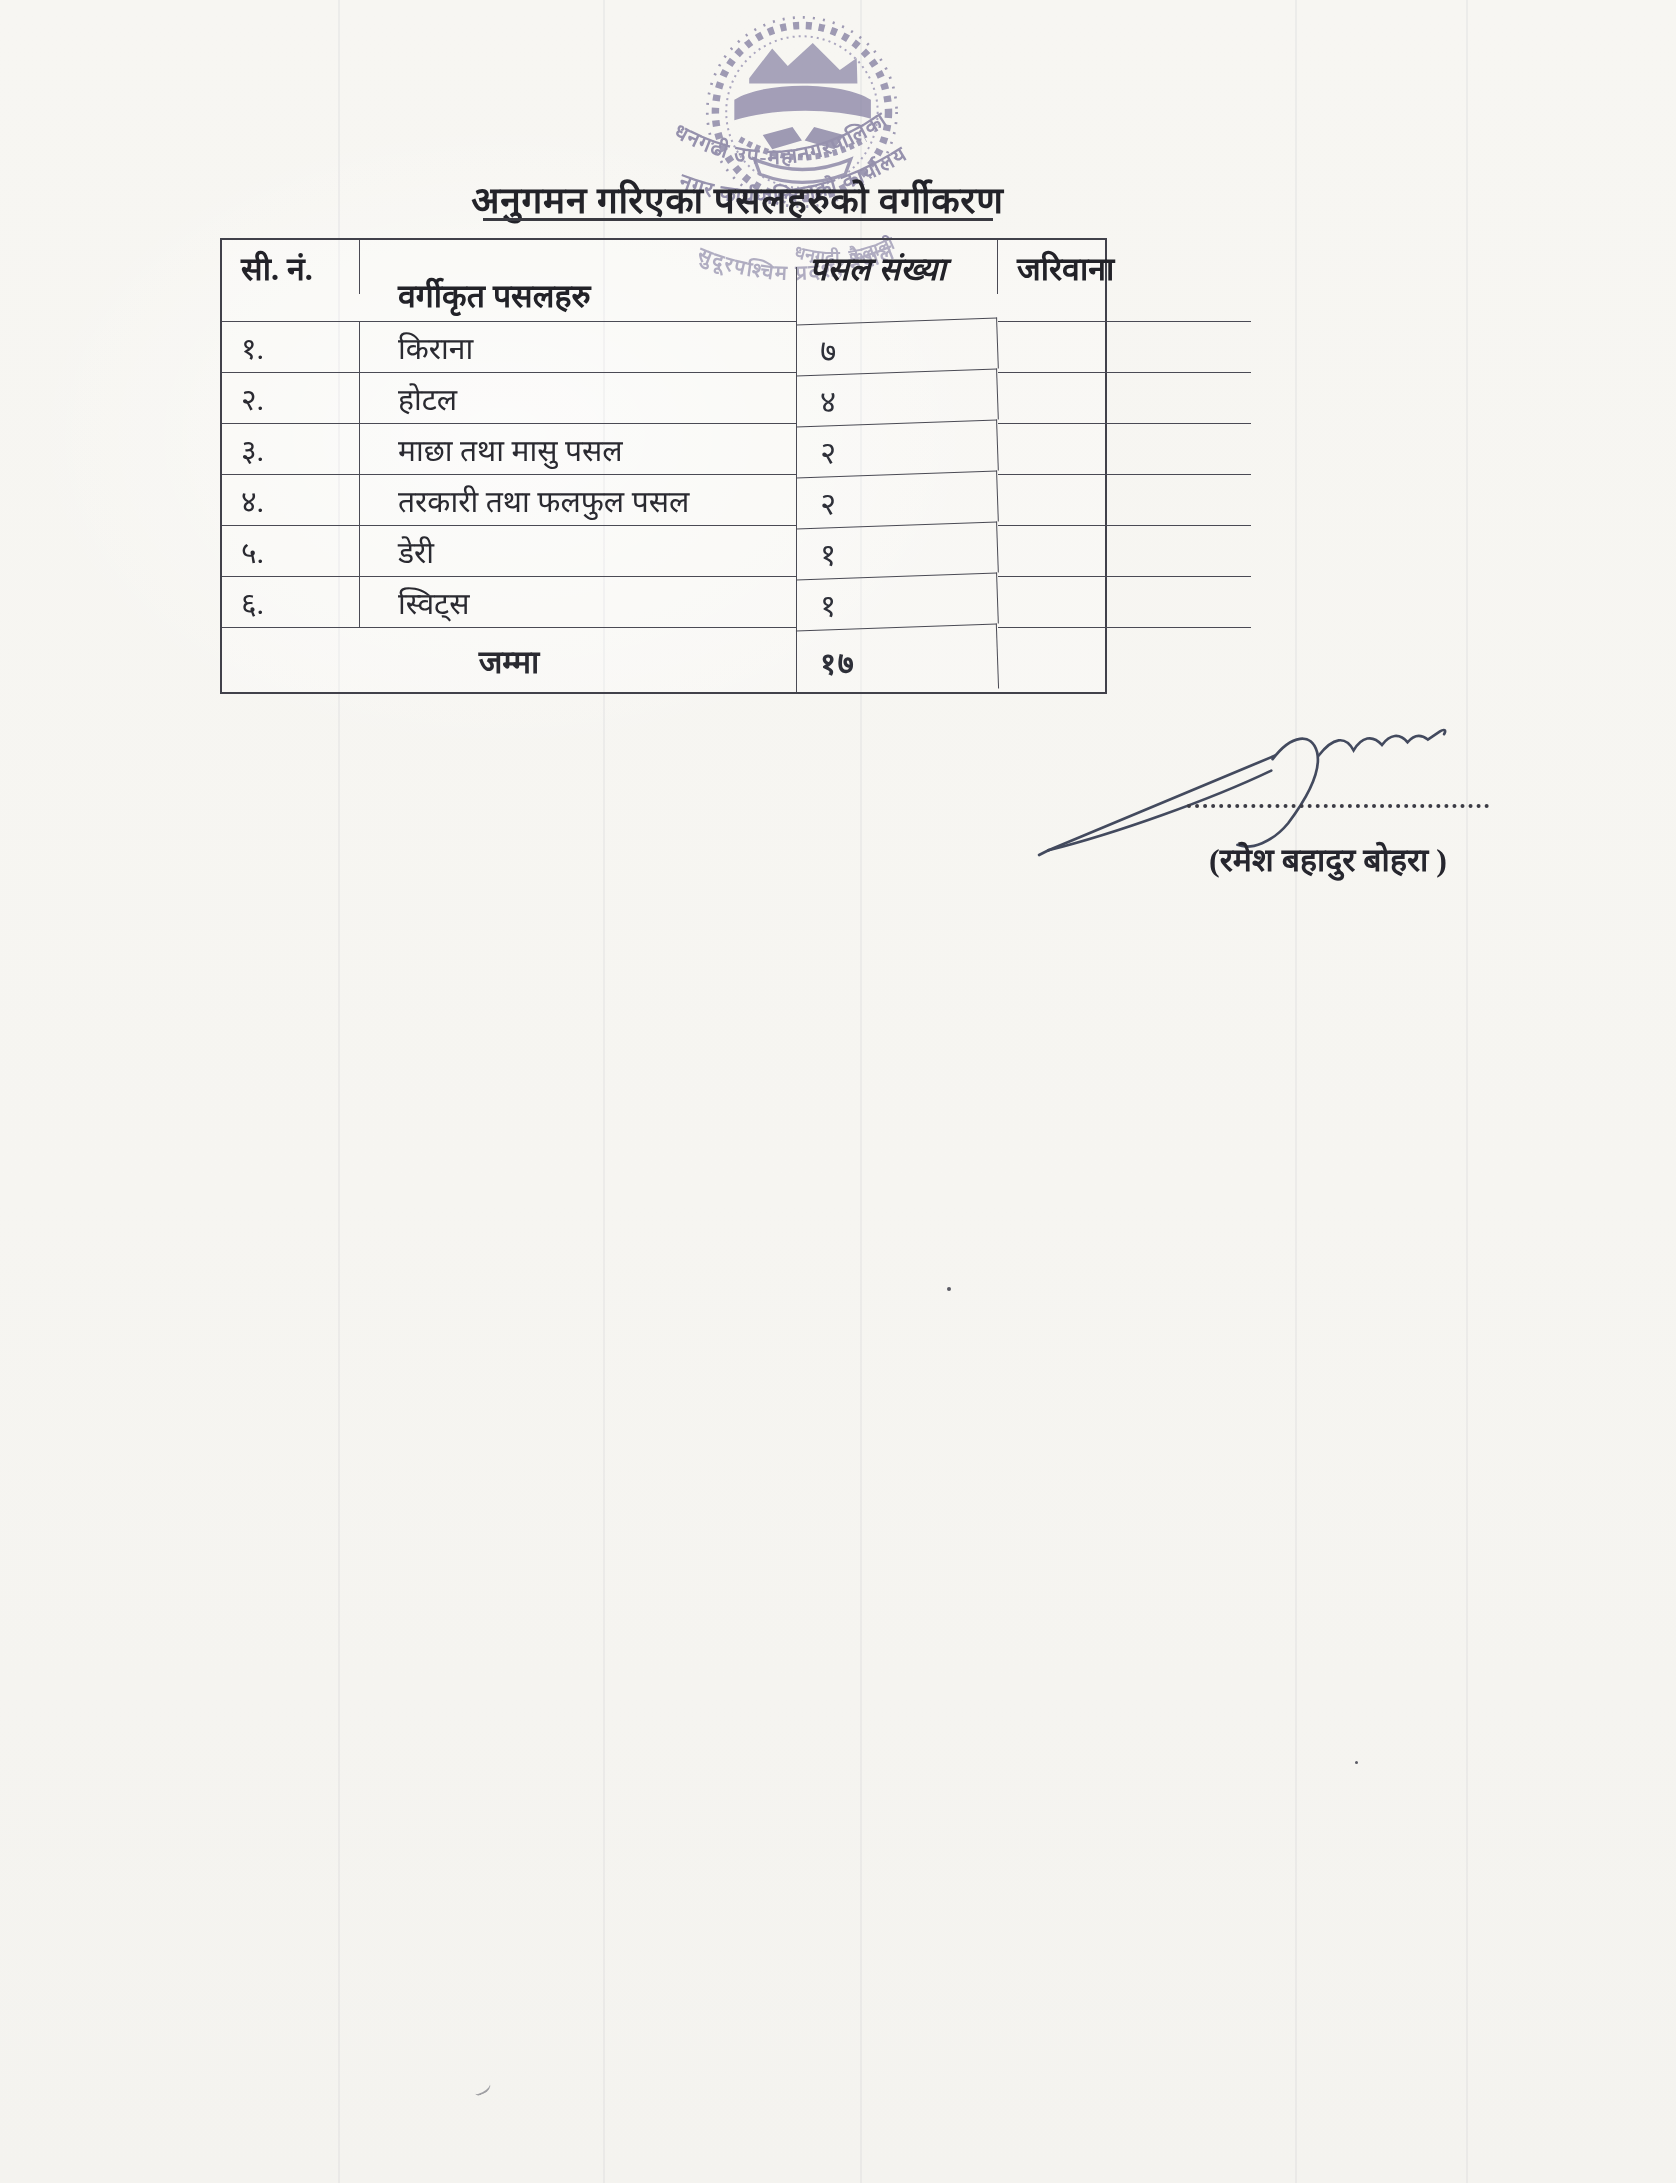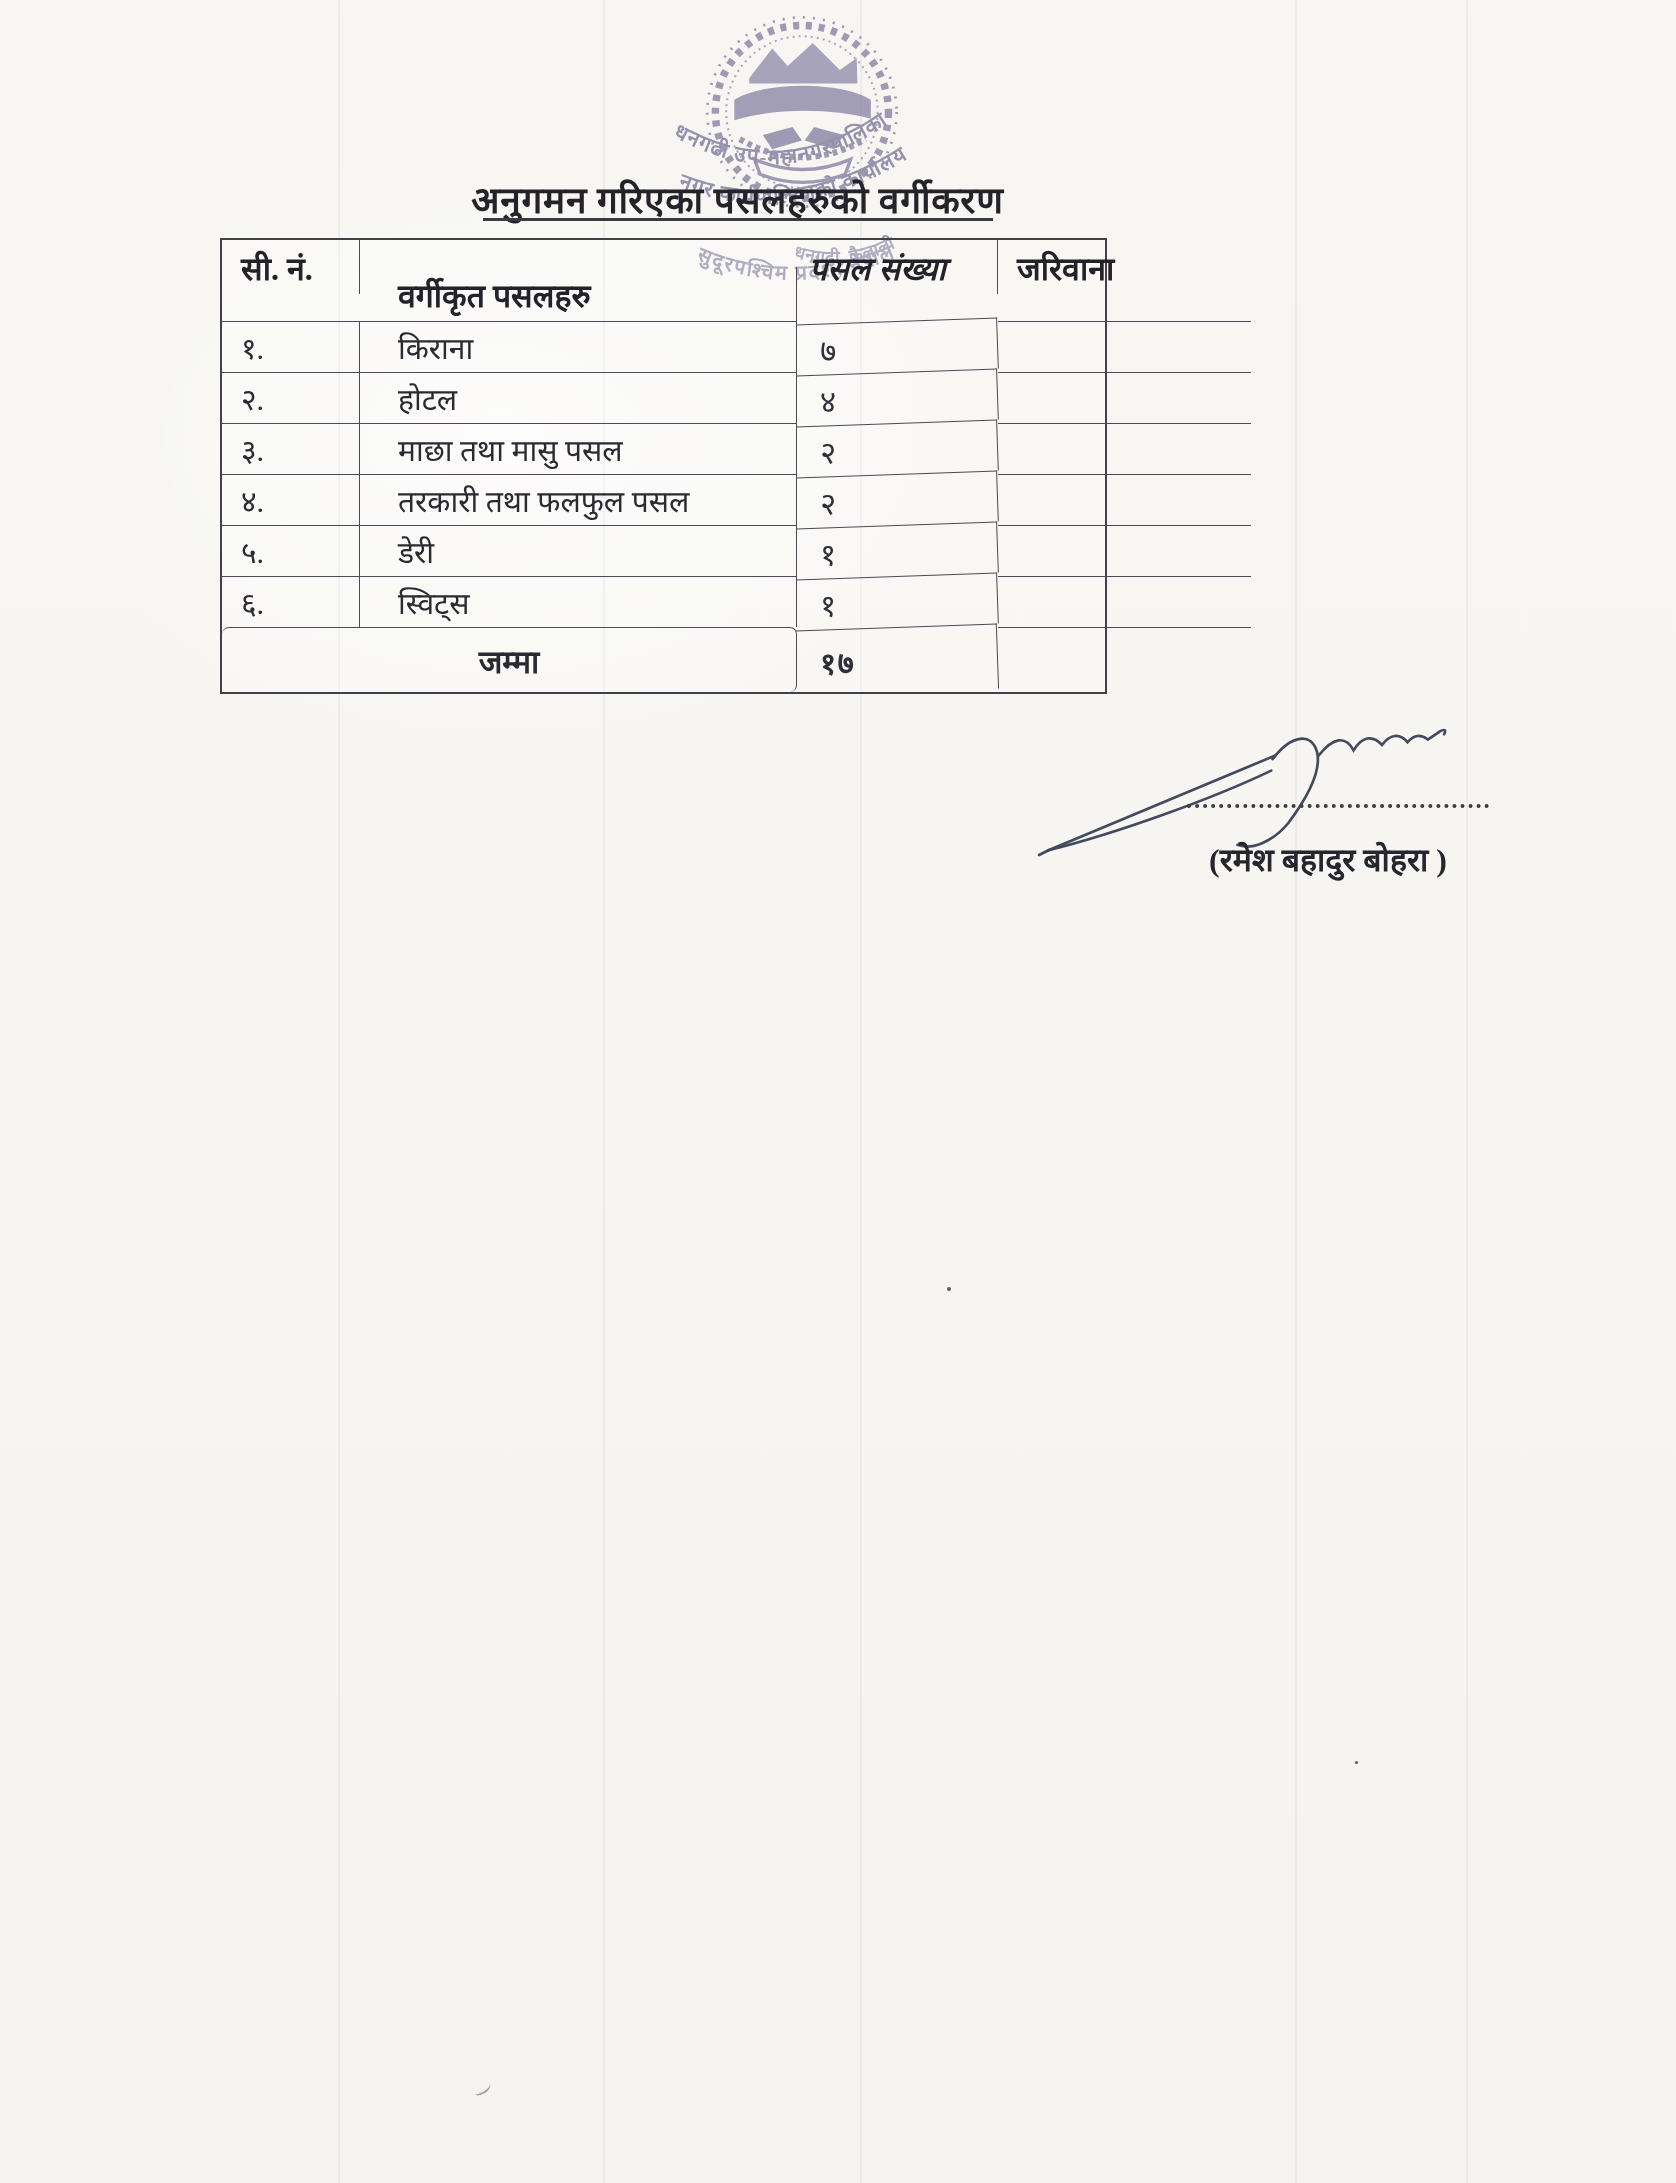--- a/index.html
+++ b/index.html
@@ -43,21 +43,21 @@
   }
   .cell.last{border-right:none;}
   .row-head .cell{border-top:none;height:54px;font-weight:bold;font-size:32px;color:#222228;}
   .row-data .cell{height:51px;}
   .row-total .cell{height:65px;font-weight:bold;}
   .cell.cat{padding-left:38px;}
   .cell.head-cat{padding-left:38px;margin-top:27px;}
   .cell.head-count{padding-left:12px;font-style:italic;}
   .cell.count{padding-left:23px;font-size:31px;color:#2e3039;}
   .hw{font-size:32px;transform:rotate(-2deg);letter-spacing:1.4px;}
-  .cell.merged{grid-column:1 / 3;justify-content:center;padding-left:0;font-size:32px;border-radius:7px;}
+  .cell.merged{grid-column:1 / 3;justify-content:center;padding-left:0;font-size:32px;}
 
   
   .sig-svg{position:absolute;left:1028px;top:722px;width:473px;height:162px;}
   .dotted-line{position:absolute;left:1187px;top:784px;width:302px;height:20px;border-bottom:4px dotted #3b3b44;}
   .sig-name{position:absolute;left:1149px;top:837px;width:358px;text-align:center;font-size:32px;font-weight:bold;color:#26262e;}
   .sig-role{position:absolute;left:1106px;top:891px;width:439px;text-align:center;font-size:33px;font-weight:bold;color:#26262e;}
   .sig-date{position:absolute;left:1143px;top:944px;width:365px;text-align:center;font-size:33px;font-weight:bold;color:#26262e;}
 
   .stamp-text{fill:#817c9e;font-family:"Liberation Serif","DejaVu Serif",serif;font-weight:bold;}
 </style>

